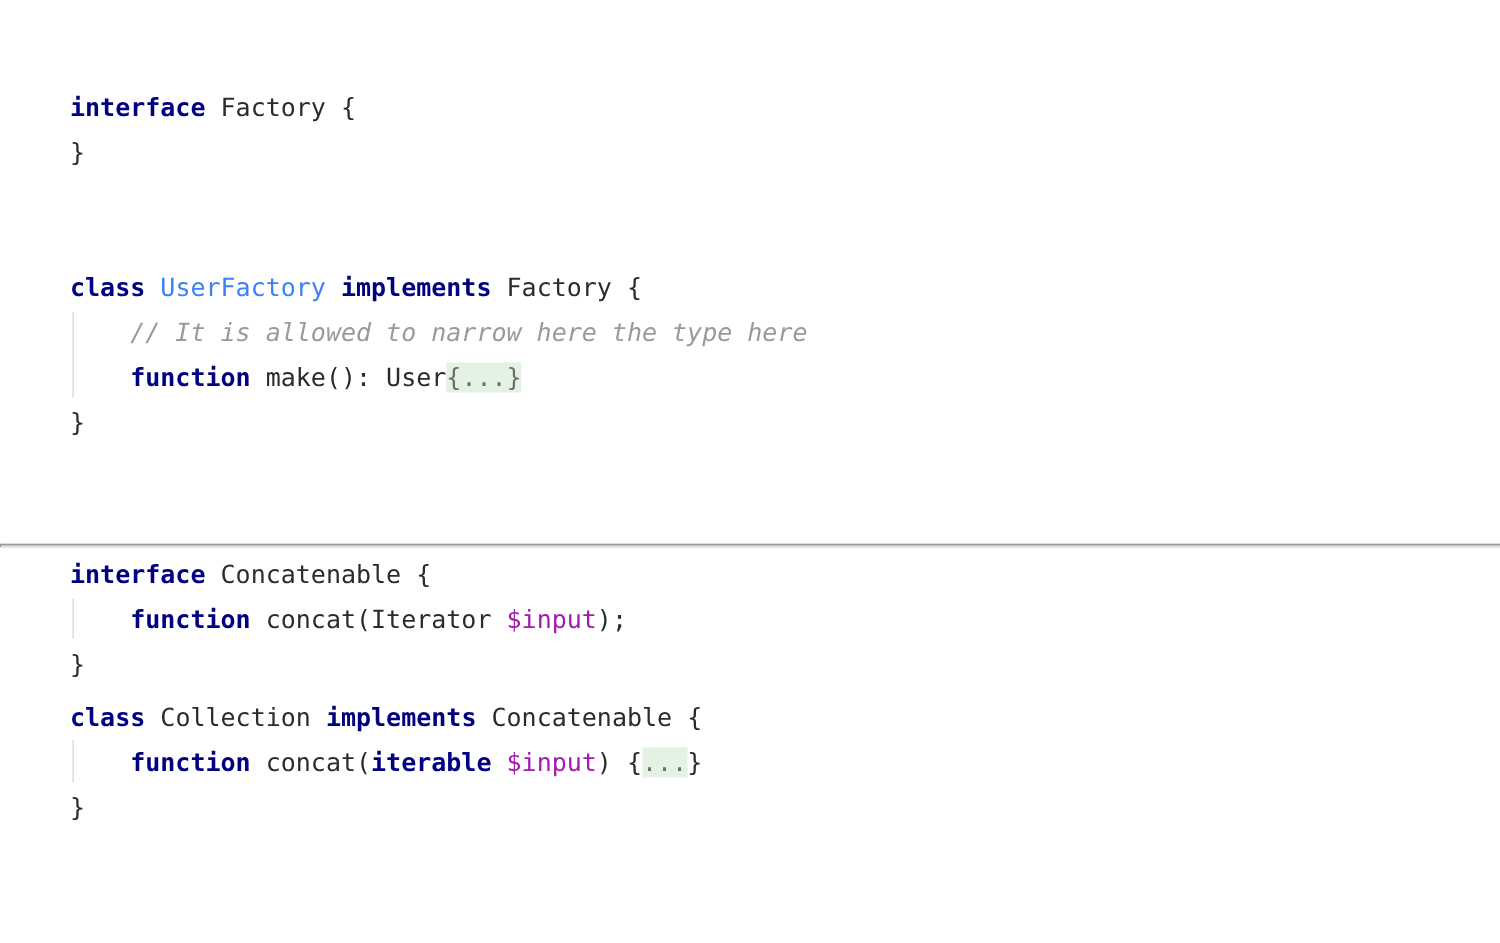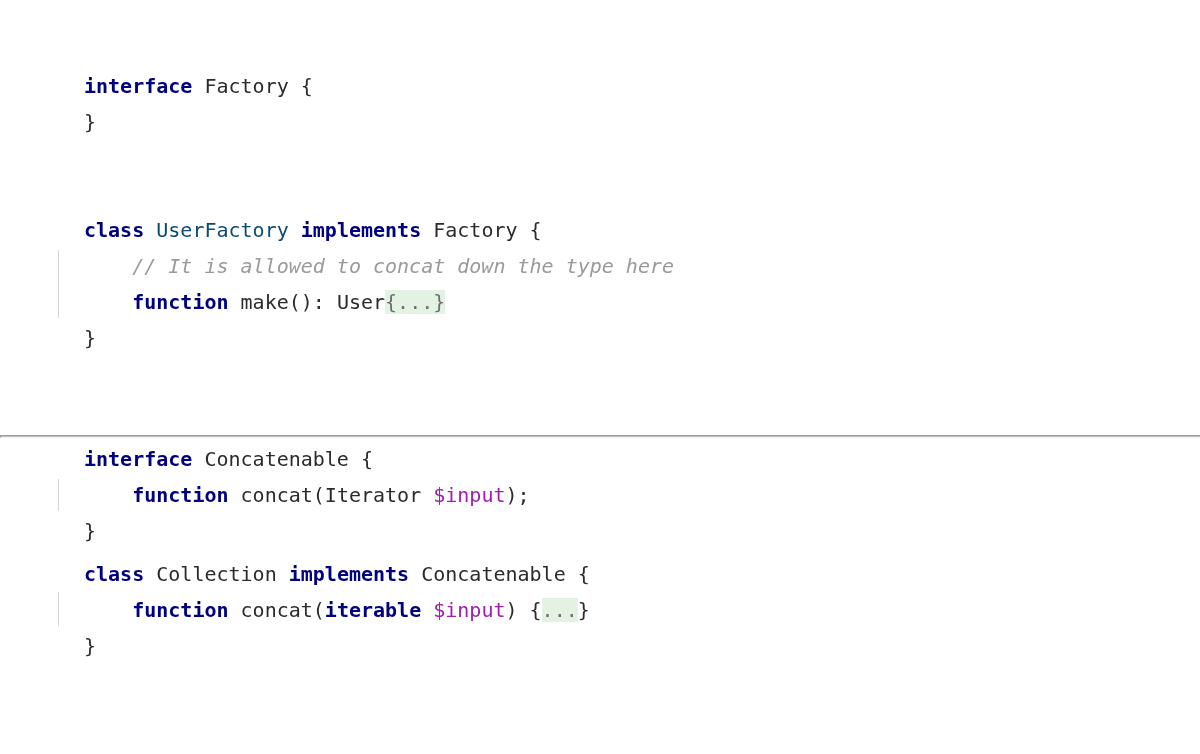--- a/index.html
+++ b/index.html
@@ -46,21 +46,21 @@
   .cb-1 { top: 68px;  }
   .cb-2 { top: 212px; }
   .cb-3 { top: 441px; }
   .cb-4 { top: 556px; }
 
   .code-line {
     position: relative;
     height: 36px;
     line-height: 36px;
     white-space: pre;
-    padding-left: 84px;
+    padding-left: 56px;
     font-size: 20px;
     letter-spacing: 0px;
   }
 
   
   .code-line.indented::before {
     content: "";
     position: absolute;
     left: 58px;
     top: 0;
@@ -68,42 +68,42 @@
     width: 1px;
     background: #d6d6d6;
   }
   
   .code-line.indented.guide-top::before { top: 2px; }
   .code-line.indented.guide-bottom::before { bottom: 2px; }
 
   
   .kw        { color: #000080; font-weight: bold; }
   .ident     { color: #2b2b2b; }
-  .ident-dim { color: #0c4a6e; }
+  .ident-dim { color: #3b82f6; }
   .var       { color: #a21caf; }
   .cmt       { color: #9a9a9a; font-style: italic; }
   .punct     { color: #2b2b2b; }
   .fold      { color: #6e6e6e; background: #e4f2e4; }
   .brace-plain { color: #2b2b2b; }
 </style>
 </head>
 <body>
 
 <div class="page">
 
   <hr class="rule rule-1">
   <div class="code-block cb-1">
       <div class="code-line"><span class="kw">interface</span><span class=""> </span><span class="ident">Factory</span><span class="punct"> {</span></div>
       <div class="code-line"><span class="punct">}</span></div>
     </div>
 
   <hr class="rule rule-2">
   <div class="code-block cb-2">
       <div class="code-line"><span class="kw">class</span><span class=""> </span><span class="ident-dim">UserFactory</span><span class=""> </span><span class="kw">implements</span><span class=""> </span><span class="ident">Factory</span><span class="punct"> {</span></div>
-      <div class="code-line indented guide-top"><span class="">    </span><span class="cmt">// It is allowed to concat down the type here</span></div>
+      <div class="code-line indented guide-top"><span class="">    </span><span class="cmt">// It is allowed to narrow here the type here</span></div>
       <div class="code-line indented guide-bottom"><span class="">    </span><span class="kw">function</span><span class=""> </span><span class="ident">make</span><span class="punct">(): </span><span class="ident">User</span><span class="fold">{...}</span></div>
       <div class="code-line"><span class="punct">}</span></div>
     </div>
 
   <hr class="rule rule-3">
   <div class="code-block cb-3">
       <div class="code-line"><span class="kw">interface</span><span class=""> </span><span class="ident">Concatenable</span><span class="punct"> {</span></div>
       <div class="code-line indented guide-top guide-bottom"><span class="">    </span><span class="kw">function</span><span class=""> </span><span class="ident">concat</span><span class="punct">(</span><span class="ident">Iterator</span><span class=""> </span><span class="var">$input</span><span class="punct">);</span></div>
       <div class="code-line"><span class="punct">}</span></div>
     </div>

